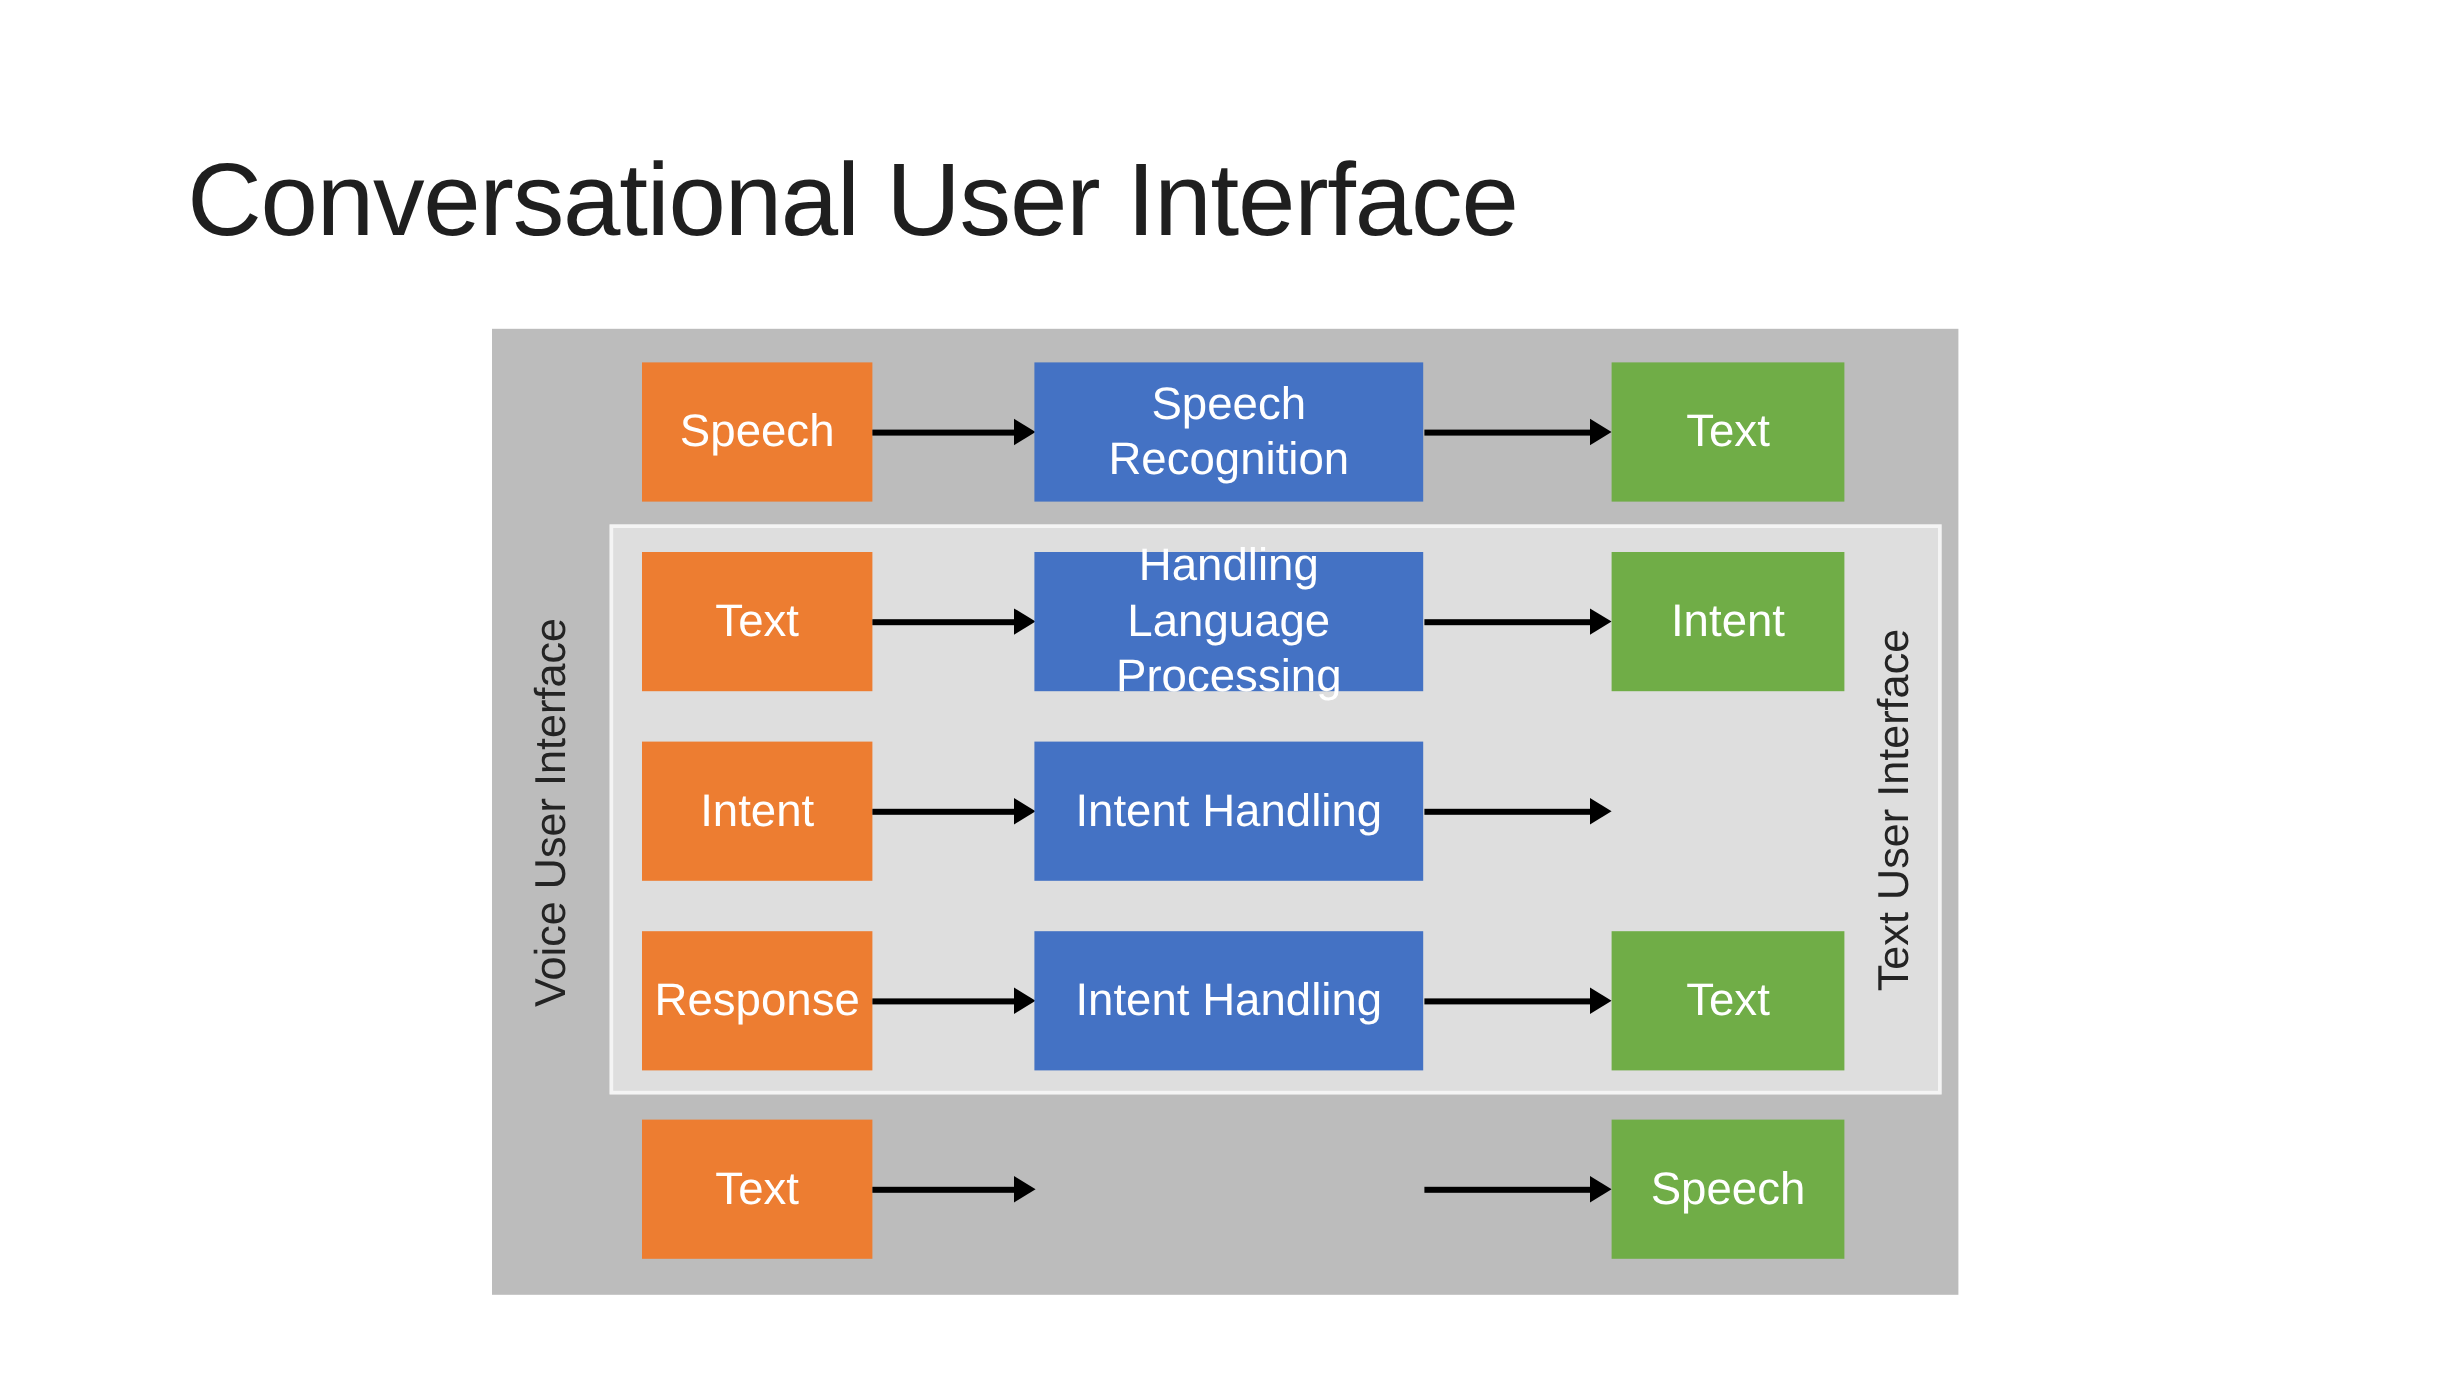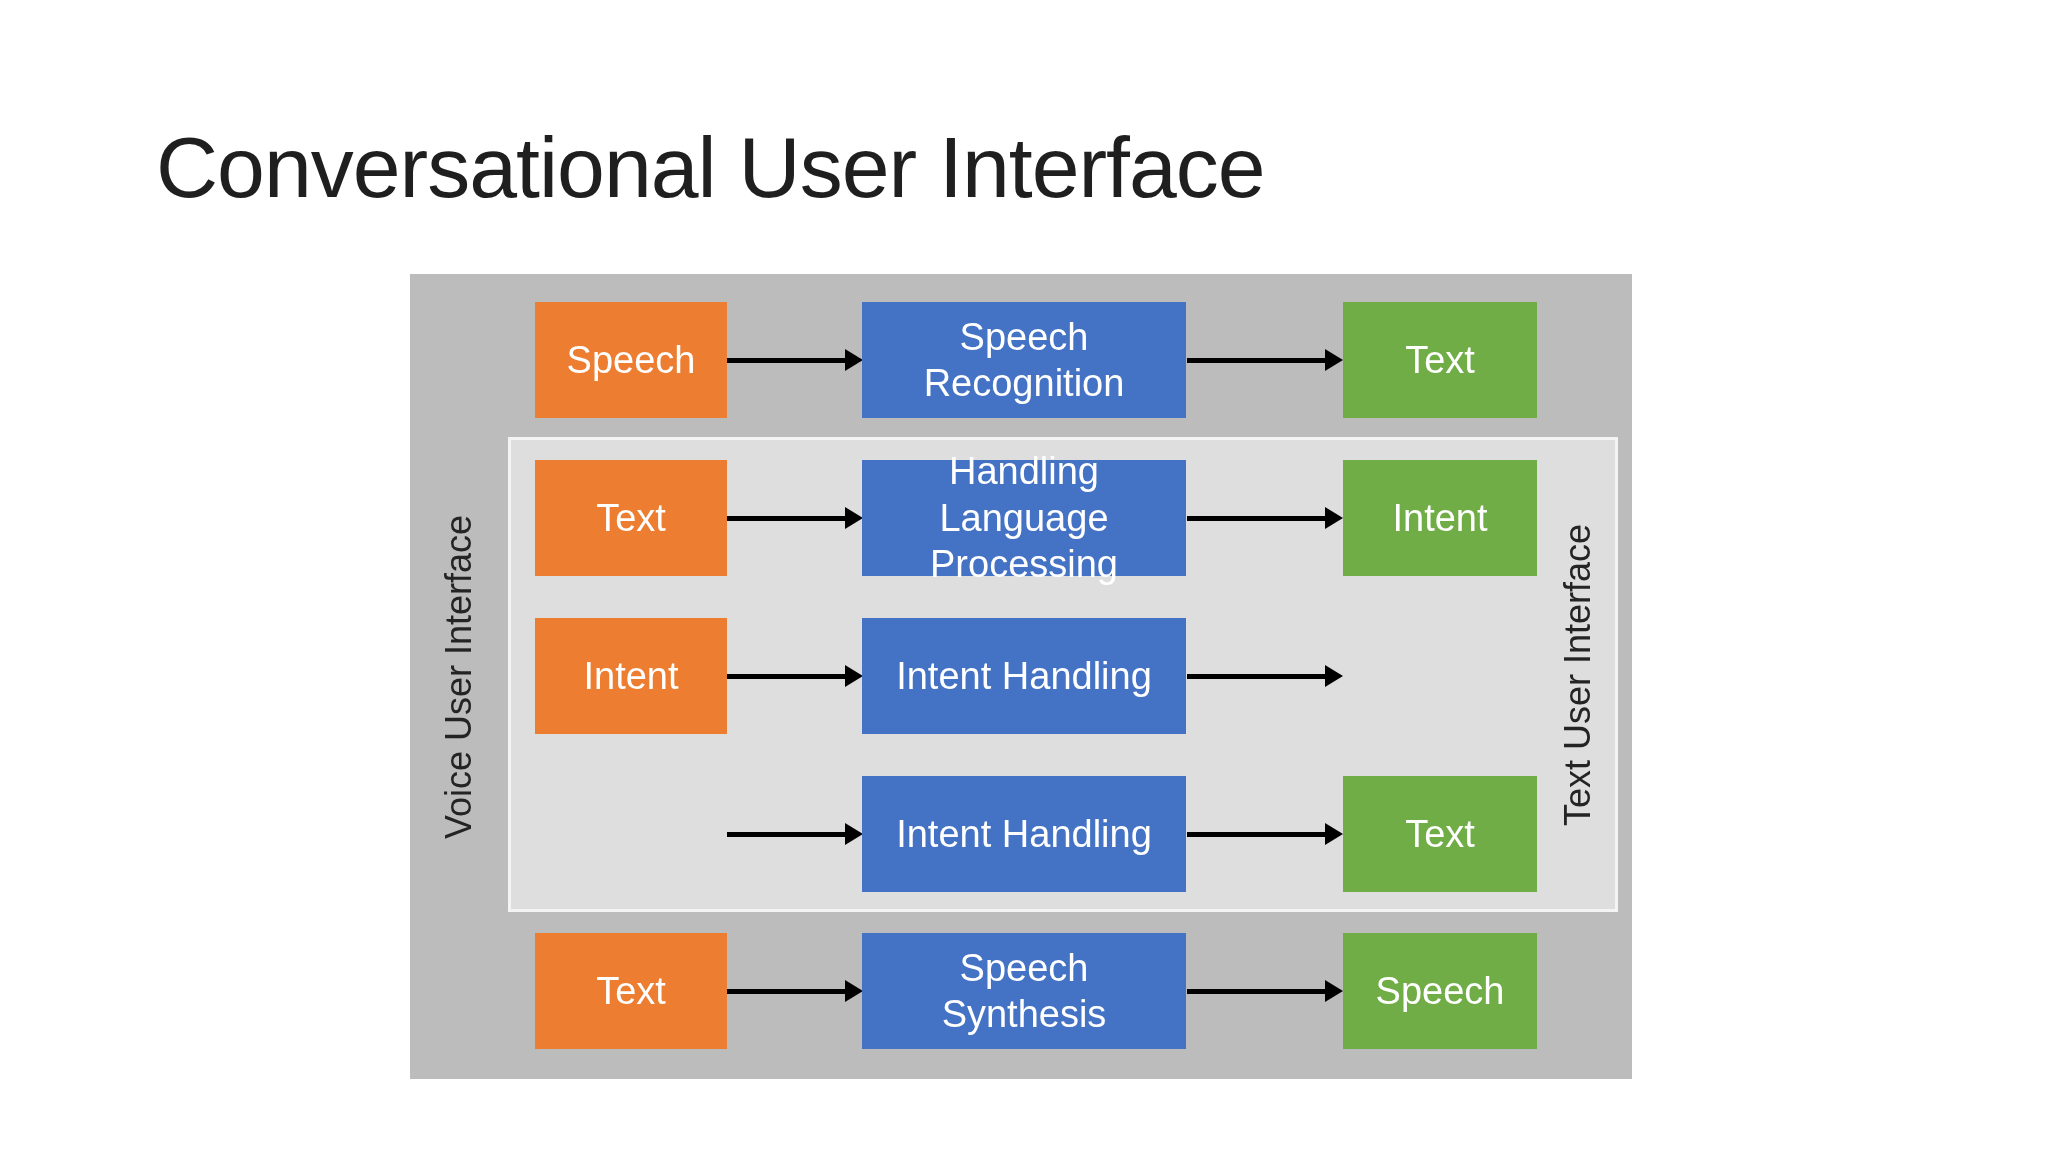--- a/index.html
+++ b/index.html
@@ -143,39 +143,39 @@
           <span class="head"></span>
         </div>
       <div class="box process">Intent Handling</div>
       <div class="arrow a2">
           <span class="shaft"></span>
           <span class="head"></span>
         </div>
     </div>
 
     <div class="row" style="top:502px">
+      <div class="box source">Response</div>
       <div class="arrow a1">
           <span class="shaft"></span>
           <span class="head"></span>
         </div>
       <div class="box process">Intent Handling</div>
       <div class="arrow a2">
           <span class="shaft"></span>
           <span class="head"></span>
         </div>
       <div class="box output">Text</div>
     </div>
 
     <div class="row" style="top:659px">
       <div class="box source">Text</div>
       <div class="arrow a1">
           <span class="shaft"></span>
           <span class="head"></span>
         </div>
-      <div class="box process">Speech Synthesis</div>
       <div class="arrow a2">
           <span class="shaft"></span>
           <span class="head"></span>
         </div>
       <div class="box output">Speech</div>
     </div>
 
   </div>
 </div>
 

